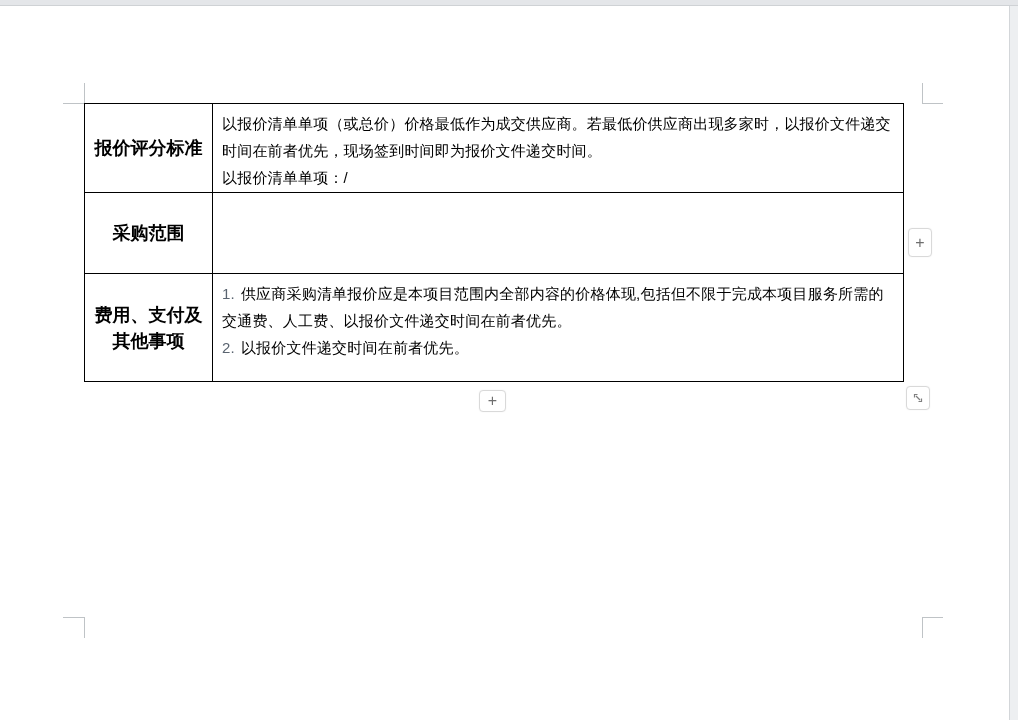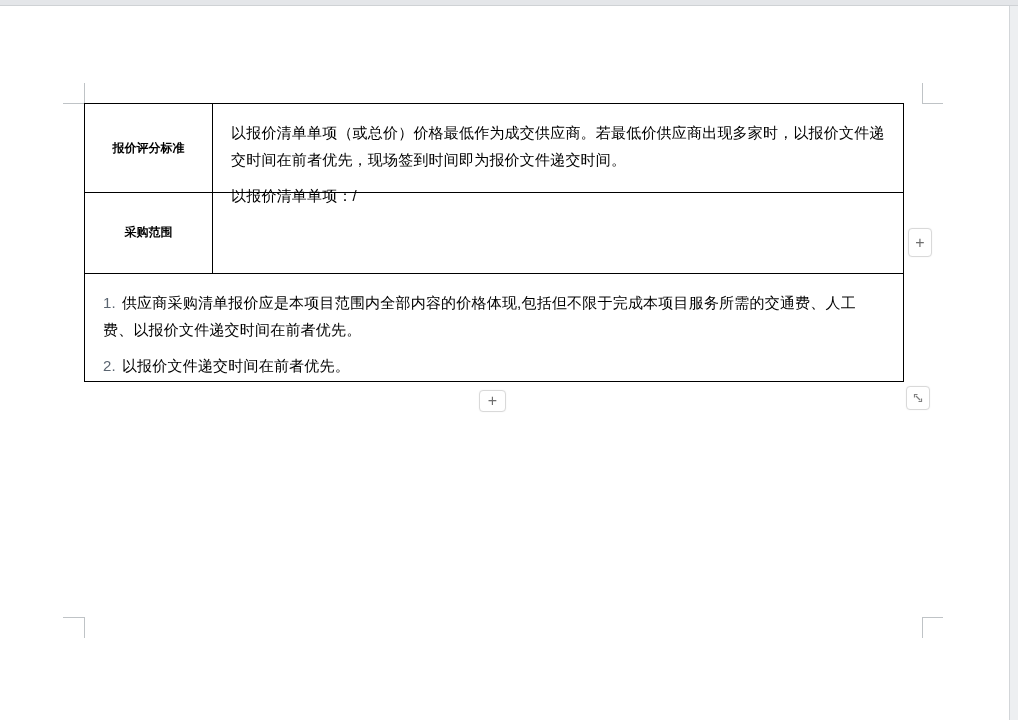--- a/index.html
+++ b/index.html
@@ -14,26 +14,26 @@
                   background:#edeff1; border-left:1px solid #d3d6d9; z-index:4; }
 
   
   .mark { position:absolute; background:#bfc3c6; z-index:1; }
 
   
   .tbl { position:absolute; left:84px; top:103px; width:820px; height:279px;
          border:1px solid #000; background:#fff; z-index:2; color:#000; }
   .trow { display:flex; border-top:1px solid #000; }
   .trow:first-child { border-top:none; }
-  .r1 { height:88px; } .r2 { height:81px;font-family:Liberation Mono, monospace; } .r3 { height:108px; }
+  .r1 { height:88px; } .r2 { height:81px; } .r3 { height:108px; }
   .cell-label { width:128px; border-right:1px solid #000; display:flex;
                 align-items:center; justify-content:center; text-align:center;
-                font-weight:bold; font-size:12px; line-height:26px; padding:0 4px; }
+                font-weight:bold; font-size:18px; line-height:26px; padding:0 4px; }
   .cell-content { flex:1; padding:6px 9px 0 9px; font-size:15px; }
-  .cell-content p { margin:9px; line-height:27px; letter-spacing:0.2px; }
+  .cell-content p { margin:0; line-height:27px; letter-spacing:0.2px; }
   .r2 .cell-content { display:flex; align-items:center; padding-top:0; }
   .num { color:#5a6470; margin-right:6px; }
 
   
   .float-btn { position:absolute; background:#ffffff; border:1px solid #d9d9d9;
                border-radius:4px; color:#6e6e6e; display:flex; align-items:center;
                justify-content:center; font-size:16px; line-height:1; z-index:6;
                box-shadow:0 0 2px rgba(0,0,0,0.06); cursor:pointer; }
   .btn-col { left:908px; top:228px; width:24px; height:29px; }
   .btn-row { left:479px; top:390px; width:27px; height:22px; }
@@ -65,20 +65,21 @@
         <p>以报价清单单项（或总价）价格最低作为成交供应商。若最低价供应商出现多家时，以报价文件递交时间在前者优先，现场签到时间即为报价文件递交时间。</p>
         <p>以报价清单单项：/</p>
       </div>
     </div>
 
     <div class="trow r2">
       <div class="cell-label">采购范围</div>
     </div>
 
     <div class="trow r3">
+      <div class="cell-label">费用、支付及其他事项</div>
       <div class="cell-content">
         <p><span class="num">1.</span><span>供应商采购清单报价应是本项目范围内全部内容的价格体现,包括但不限于完成本项目服务所需的交通费、人工费、以报价文件递交时间在前者优先。</span></p>
         <p><span class="num">2.</span><span>以报价文件递交时间在前者优先。</span></p>
       </div>
     </div>
 
   </div>
 
   <div class="float-btn btn-col">+</div>
 

